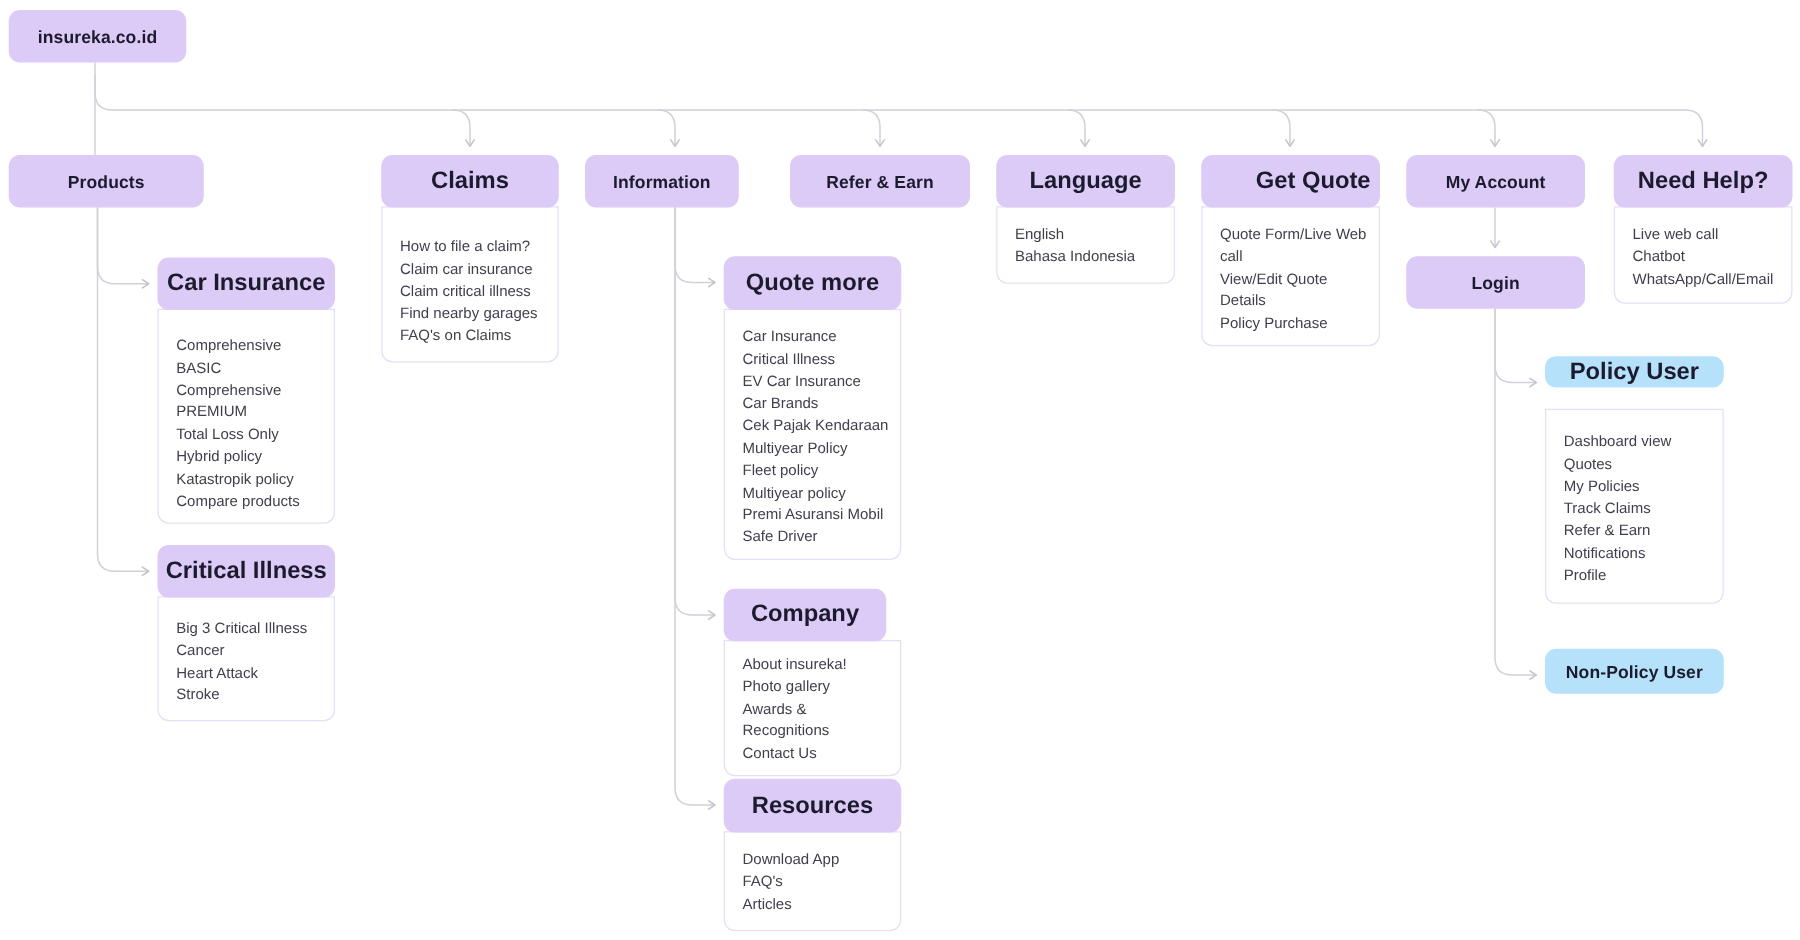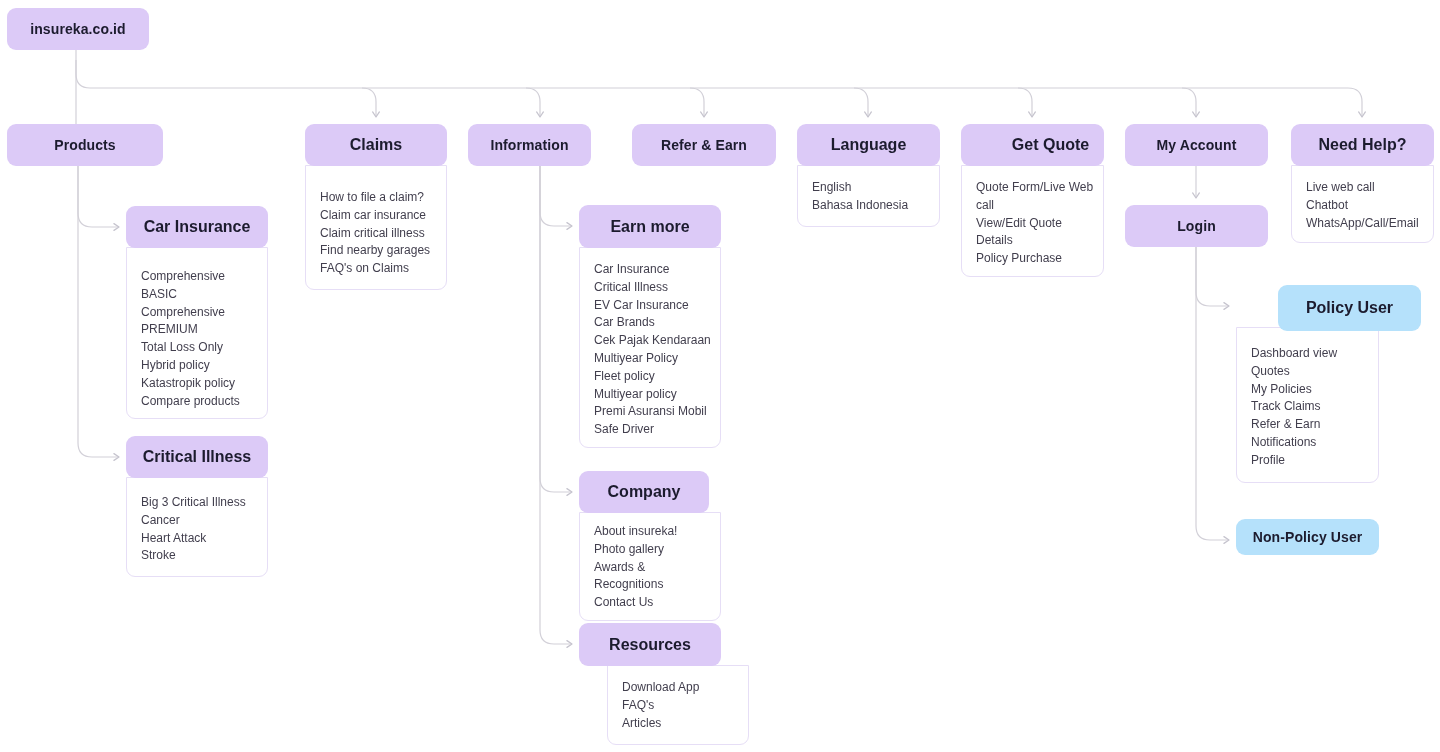--- a/index.html
+++ b/index.html
@@ -18,21 +18,21 @@
     font-size:14px;font-weight:600;color:#1c1b2e;
     letter-spacing:.1px;
     box-sizing:border-box;
   }
   .purple{background:#dccaf7;}
   .blue{background:#b5e1fb;}
   .card-header{
     position:absolute;z-index:3;
     border-radius:9px;
     display:flex;align-items:center;justify-content:center;
-    font-size:16px;font-weight:600;color:#1c1b2e;
+    font-size:19px;font-weight:600;color:#1c1b2e;
     box-sizing:border-box;
   }
   .card-body{
     position:absolute;z-index:2;
     background:#ffffff;
     border:1px solid #e6def6;
     border-radius:0 0 9px 9px;
     box-sizing:border-box;
     padding:13px 4px 8px 14px;
     font-size:12px;color:#413e4d;
@@ -130,21 +130,21 @@
     </div>
 
   <div class="card-header purple" style="left:126px;top:436px;width:142px;height:42px;">Critical Illness</div>
   <div class="card-body" style="left:126px;top:477px;width:142px;min-height:100px;padding-top:16px;">
       <div class="item">Big 3 Critical Illness</div>
       <div class="item">Cancer</div>
       <div class="item">Heart Attack</div>
       <div class="item">Stroke</div>
     </div>
 
-  <div class="card-header purple" style="left:579px;top:205px;width:142px;height:43px;">Earn more</div>
+  <div class="card-header purple" style="left:579px;top:205px;width:142px;height:43px;">Quote more</div>
   <div class="card-body" style="left:579px;top:247px;width:142px;min-height:200px;">
       <div class="item">Car Insurance</div>
       <div class="item">Critical Illness</div>
       <div class="item">EV Car Insurance</div>
       <div class="item">Car Brands</div>
       <div class="item">Cek Pajak Kendaraan</div>
       <div class="item">Multiyear Policy</div>
       <div class="item">Fleet policy</div>
       <div class="item">Multiyear policy</div>
       <div class="item">Premi Asuransi Mobil</div>
@@ -153,29 +153,29 @@
 
   <div class="card-header purple" style="left:579px;top:471px;width:130px;height:42px;">Company</div>
   <div class="card-body" style="left:579px;top:512px;width:142px;min-height:87px;padding-top:10px;">
       <div class="item">About insureka!</div>
       <div class="item">Photo gallery</div>
       <div class="item">Awards &amp; Recognitions</div>
       <div class="item">Contact Us</div>
     </div>
 
   <div class="card-header purple" style="left:579px;top:623px;width:142px;height:43px;">Resources</div>
-  <div class="card-body" style="left:579px;top:665px;width:142px;min-height:80px;margin-left:28px;">
+  <div class="card-body" style="left:579px;top:665px;width:142px;min-height:80px;">
       <div class="item">Download App</div>
       <div class="item">FAQ's</div>
       <div class="item">Articles</div>
     </div>
 
   <div class="node purple" style="left:1125px;top:205px;width:143px;height:42px;">Login</div>
 
-  <div class="card-header blue" style="left:1236px;top:285px;width:143px;height:46px;margin-left:42px;">Policy User</div>
+  <div class="card-header blue" style="left:1236px;top:285px;width:143px;height:25px;">Policy User</div>
   <div class="card-body" style="left:1236px;top:327px;width:143px;min-height:156px;padding-top:17px;">
       <div class="item">Dashboard view</div>
       <div class="item">Quotes</div>
       <div class="item">My Policies</div>
       <div class="item">Track Claims</div>
       <div class="item">Refer &amp; Earn</div>
       <div class="item">Notifications</div>
       <div class="item">Profile</div>
     </div>
 

